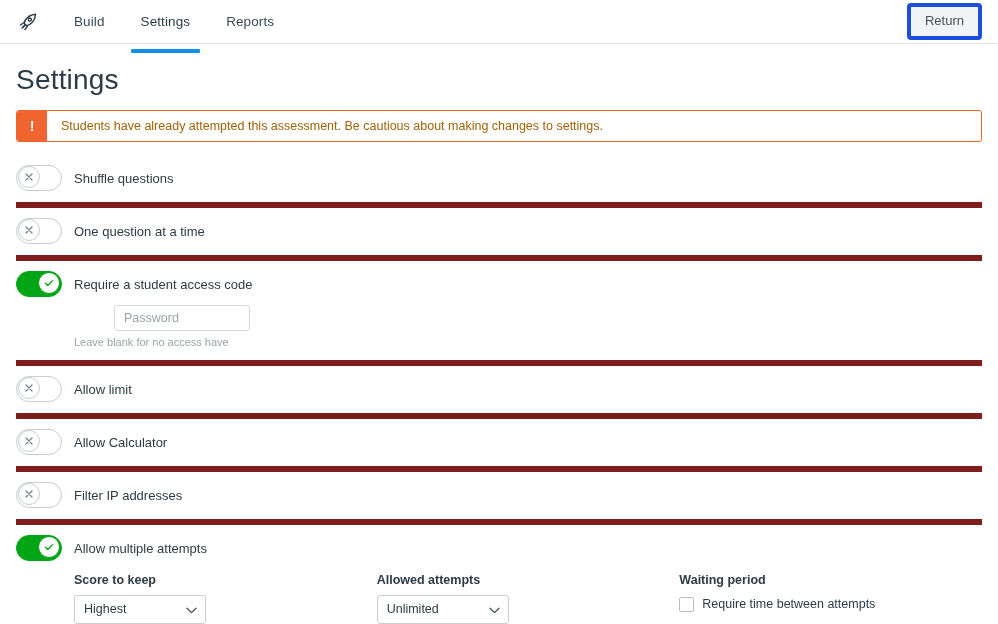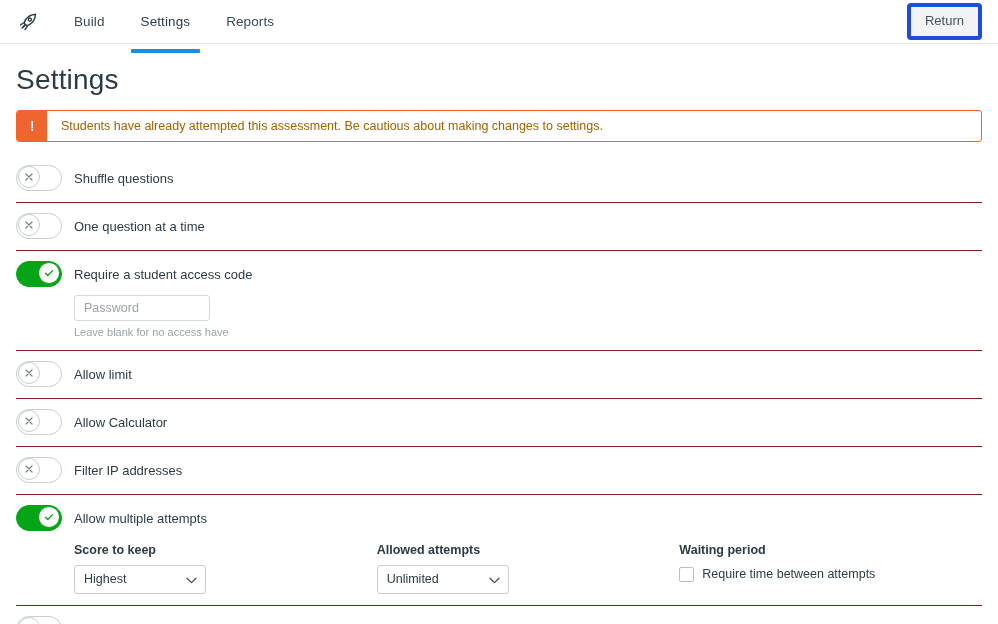--- a/index.html
+++ b/index.html
@@ -123,21 +123,21 @@
     padding: 6px 14px;
     font-size: 12.5px;
     color: #a16207;
   }
 
   
   .settings-list {
     width: 966px;
   }
   .setting-row {
-    border-bottom: 1px solid #7f1d1d;
+    border-bottom: 6px solid #7f1d1d;
     padding: 10px 0 11px 0;
   }
   .setting-row:last-child { border-bottom: none; }
 
   .setting-head {
     display: flex;
     align-items: center;
     gap: 12px;
     min-height: 26px;
   }
@@ -198,20 +198,21 @@
     width: 136px;
     height: 26px;
     border: 1px solid #d5d9dd;
     border-radius: 3px;
     padding: 0 9px;
     font-size: 12.5px;
     font-family: "Liberation Sans", sans-serif;
     color: #4d7c0f;
     background: #fff;
     outline: none;
+    margin-left: 40px;
   }
   .text-input::placeholder { color: #9aa3ab; }
   .help-text {
     font-size: 11px;
     color: #9aa3ab;
     margin-top: 4px;
     line-height: 1.3;
   }
 
   

